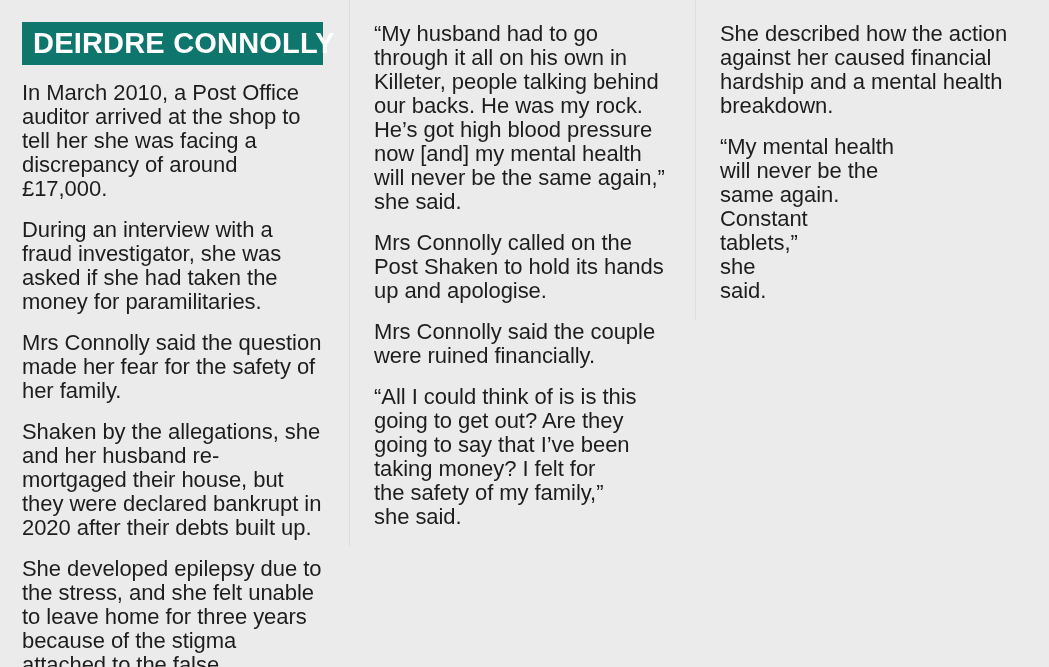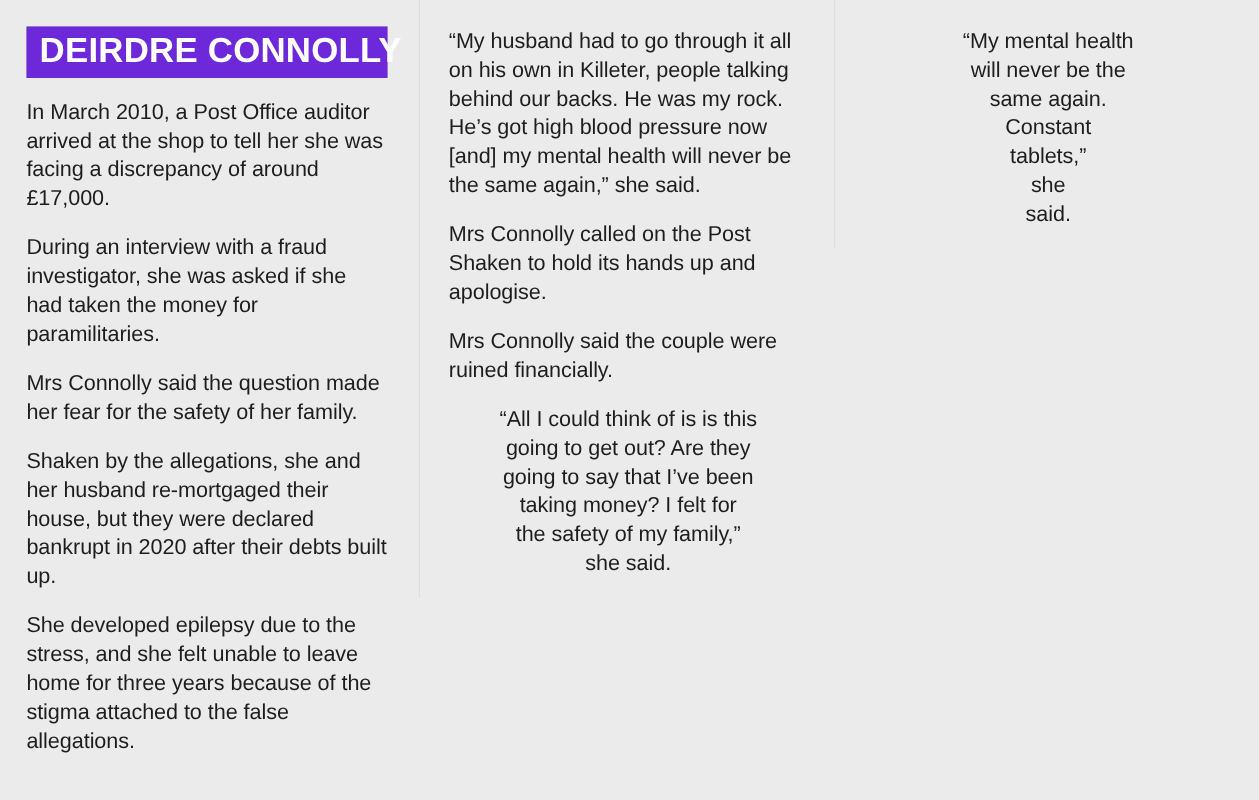--- a/index.html
+++ b/index.html
@@ -42,57 +42,56 @@
     width: 346px;
     padding: 22px 22px 0 24px;
     border-left: 1px solid #dedede;
   }
   .col-3 {
     width: 354px;
     padding: 22px 22px 0 24px;
     border-left: 1px solid #dedede;
   }
   .banner {
-    background: #6d28d9;
+    background: #0f766e;
     display: block;
     padding: 6px 10px 7px 11px;
     margin: 0 0 16px 0;
   }
   .banner-title {
     display: block;
     color: #ffffff;
     font-size: 29px;
     line-height: 30px;
     font-weight: bold;
     letter-spacing: 0.2px;
     white-space: nowrap;
   }
   p.para {
     margin: 0 0 17px 0;
-    font-size: 18px;
+    font-size: 22px;
     line-height: 24px;
     font-weight: 400;
     color: #1d1d1d;
     letter-spacing: -0.05px;
   }
   p.para:last-child {
     margin-bottom: 0;
   }
   .col-1 p.para {
     margin-bottom: 17px;
   }
   .col-2 p.para {
     margin-bottom: 17px;
   }
   .col-3 p.para {
     margin-bottom: 17px;
   }
   .prewrap {
     white-space: pre-line;
-    text-align: center;
   }
 </style>
 </head>
 <body>
 
 <div class="page">
   <div class="columns">
 
     <div class="col col-1">
       <div class="banner">
@@ -111,20 +110,21 @@
       <p class="para">Mrs Connolly said the couple were ruined financially.</p>
       <p class="para prewrap">“All I could think of is is this
 going to get out? Are they
 going to say that I’ve been
 taking money? I felt for
 the safety of my family,”
 she said.</p>
     </div>
 
     <div class="col col-3">
+      <p class="para">She described how the action against her caused financial hardship and a mental health breakdown.</p>
       <p class="para prewrap">“My mental health
 will never be the
 same again.
 Constant
 tablets,”
 she
 said.</p>
     </div>
 
   </div>

